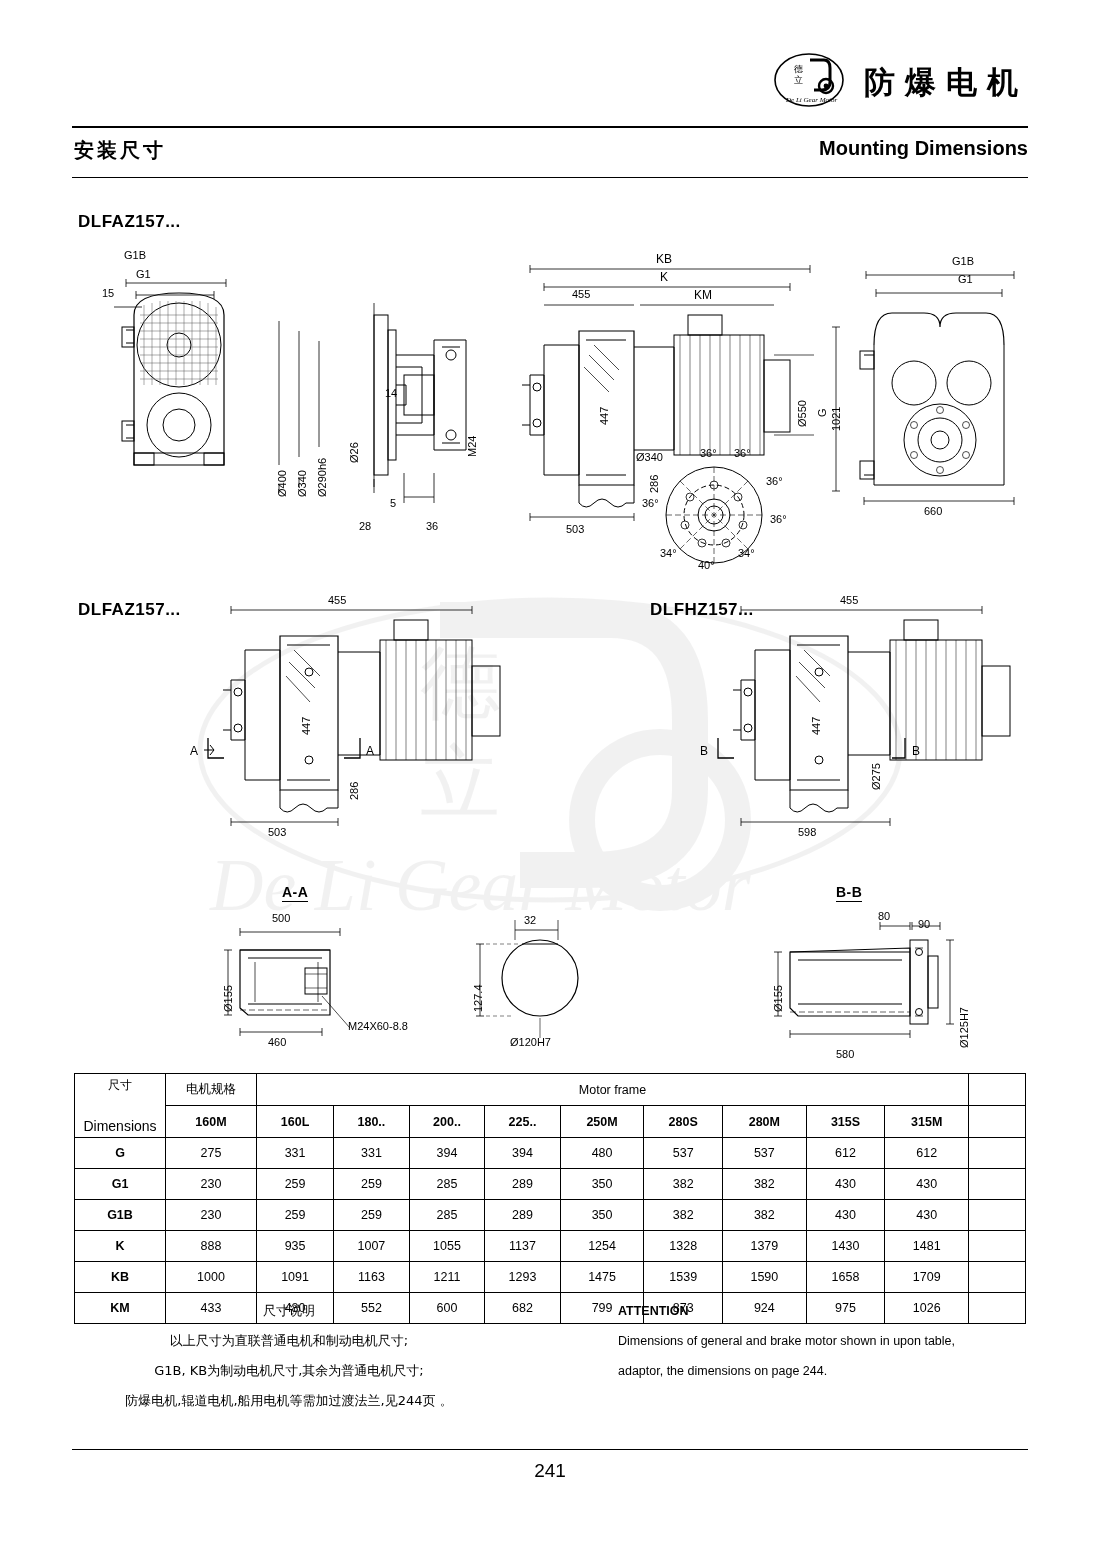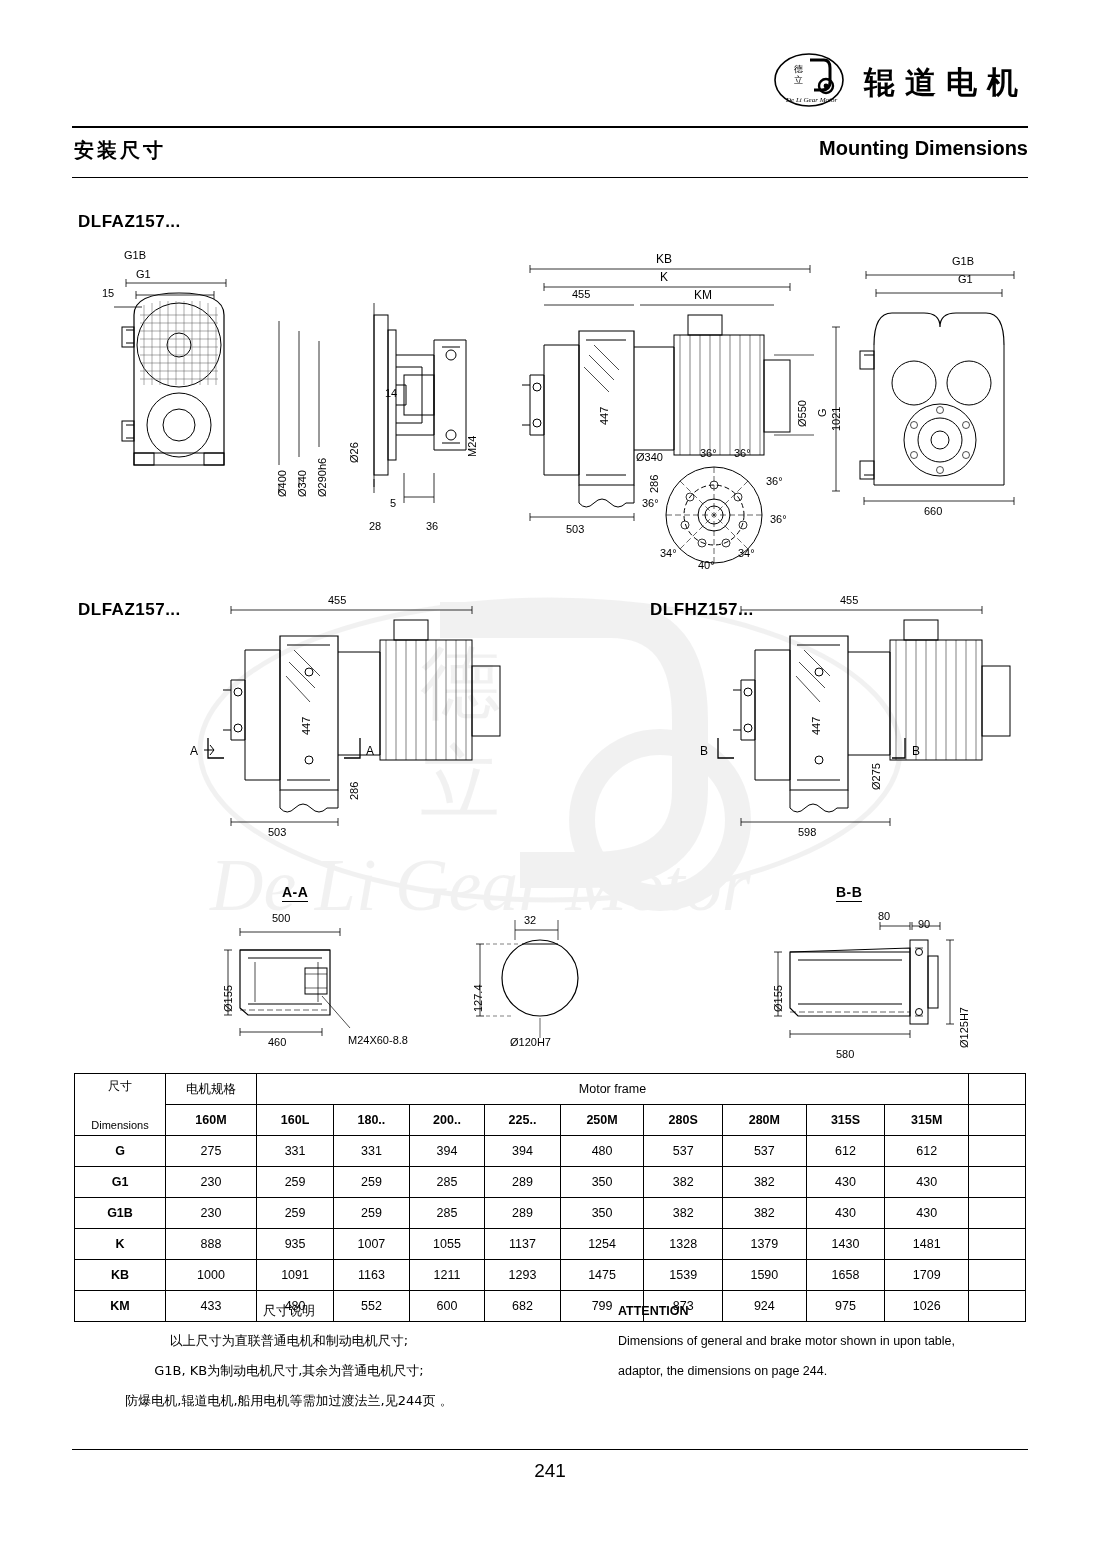--- a/index.html
+++ b/index.html
@@ -102,21 +102,21 @@
       <svg width="74" height="62" viewBox="0 0 74 62">
         <ellipse cx="37" cy="28" rx="34" ry="26" fill="none" stroke="#000" stroke-width="1.6"></ellipse>
         <text x="22" y="20" font-size="9" font-family="DejaVu Sans">德</text>
         <text x="22" y="31" font-size="9" font-family="DejaVu Sans">立</text>
         <path d="M38 8 L52 8 Q58 8 58 16 L58 30 Q58 38 50 38 L42 38" fill="none" stroke="#000" stroke-width="3"></path>
         <circle cx="54" cy="34" r="7" fill="none" stroke="#000" stroke-width="2.4"></circle>
         <circle cx="54" cy="34" r="2.4" fill="#000"></circle>
         <text x="14" y="50" font-size="7" font-family="Liberation Serif" font-style="italic">De Li Gear Motor</text>
       </svg>
     </div>
-    <div class="brand-name">辊道电机</div>
+    <div class="brand-name">防爆电机</div>
   </div>
 
   <div class="title-rule-top"></div>
   <div class="title-row">
     <div class="title-cn">安装尺寸</div>
     <div class="title-en">Mounting Dimensions</div>
   </div>
   <div class="title-rule-bottom"></div>
 
   <div class="watermark">
@@ -250,21 +250,21 @@
     <div class="dimtext" style="left:62px;top:33px;">G1</div>
     <div class="dimtext" style="left:28px;top:52px;">15</div>
 
     <div class="dimtext v" style="left:202px;top:262px;">Ø400</div>
     <div class="dimtext v" style="left:222px;top:262px;">Ø340</div>
     <div class="dimtext v" style="left:242px;top:262px;">Ø290h6</div>
     <div class="dimtext v" style="left:274px;top:228px;">Ø26</div>
     <div class="dimtext" style="left:311px;top:152px;">14</div>
     <div class="dimtext v" style="left:392px;top:222px;">M24</div>
     <div class="dimtext" style="left:316px;top:262px;">5</div>
-    <div class="dimtext" style="left:295px;top:285px;">28</div>
+    <div class="dimtext" style="left:285px;top:285px;">28</div>
     <div class="dimtext" style="left:352px;top:285px;">36</div>
 
     <div class="dimtext" style="left:582px;top:17px;font-size:12px;">KB</div>
     <div class="dimtext" style="left:586px;top:35px;font-size:12px;">K</div>
     <div class="dimtext" style="left:620px;top:53px;font-size:12px;">KM</div>
     <div class="dimtext" style="left:498px;top:53px;">455</div>
     <div class="dimtext v" style="left:524px;top:190px;">447</div>
     <div class="dimtext v" style="left:574px;top:258px;">286</div>
     <div class="dimtext" style="left:492px;top:288px;">503</div>
     <div class="dimtext v" style="left:742px;top:182px;">G</div>
@@ -379,21 +379,21 @@
         <path d="M30 132 L112 132" stroke-width="0.8"></path>
         <path d="M30 128 L30 136 M112 128 L112 136" stroke-width="0.8"></path>
         <path d="M18 50 L18 115" stroke-width="0.8"></path>
         <path d="M14 50 L22 50 M14 115 L22 115" stroke-width="0.8"></path>
         <path d="M112 96 L140 128" stroke-width="0.7"></path>
       </g>
     </svg>
     <div class="dimtext" style="left:62px;top:12px;">500</div>
     <div class="dimtext" style="left:58px;top:136px;">460</div>
     <div class="dimtext v" style="left:12px;top:112px;">Ø155</div>
-    <div class="dimtext" style="left:138px;top:134px;text-align:center;">M24X60-8.8</div>
+    <div class="dimtext" style="left:138px;top:120px;text-align:center;">M24X60-8.8</div>
   </div>
 
   <div class="draw" style="left:460px;top:900px;width:180px;height:150px;">
     <svg width="180" height="150" viewBox="0 0 180 150">
       <g class="ln" stroke-width="1">
         <circle cx="80" cy="78" r="38" stroke-width="1.2"></circle>
         <path d="M62 44 L98 44" stroke-width="1.2"></path>
         <path d="M55 20 L55 40 M98 20 L98 40" stroke-width="0.7"></path>
         <path d="M55 30 L98 30" stroke-width="0.8"></path>
         <path d="M20 44 L20 116" stroke-width="0.8"></path>
@@ -437,21 +437,21 @@
     <div class="dimtext v" style="left:12px;top:112px;">Ø155</div>
     <div class="dimtext" style="left:76px;top:148px;">580</div>
     <div class="dimtext v" style="left:198px;top:148px;">Ø125H7</div>
   </div>
 
   <table class="dims">
     <tbody>
       <tr>
         <td rowspan="2" style="width:86px;">
           <div class="hdr-cn">尺寸</div>
-          <div style="font-size:11px;margin-top:24px;">Dimensions</div>
+          <div style="font-size:14px;margin-top:24px;">Dimensions</div>
         </td>
         <td style="width:86px;">电机规格</td>
         <td colspan="9">Motor frame</td>
         <td style="width:52px;"></td>
       </tr>
       <tr>
         <td class="framehdr">160M</td>
         <td class="framehdr">160L</td>
         <td class="framehdr">180..</td>
         <td class="framehdr">200..</td>

